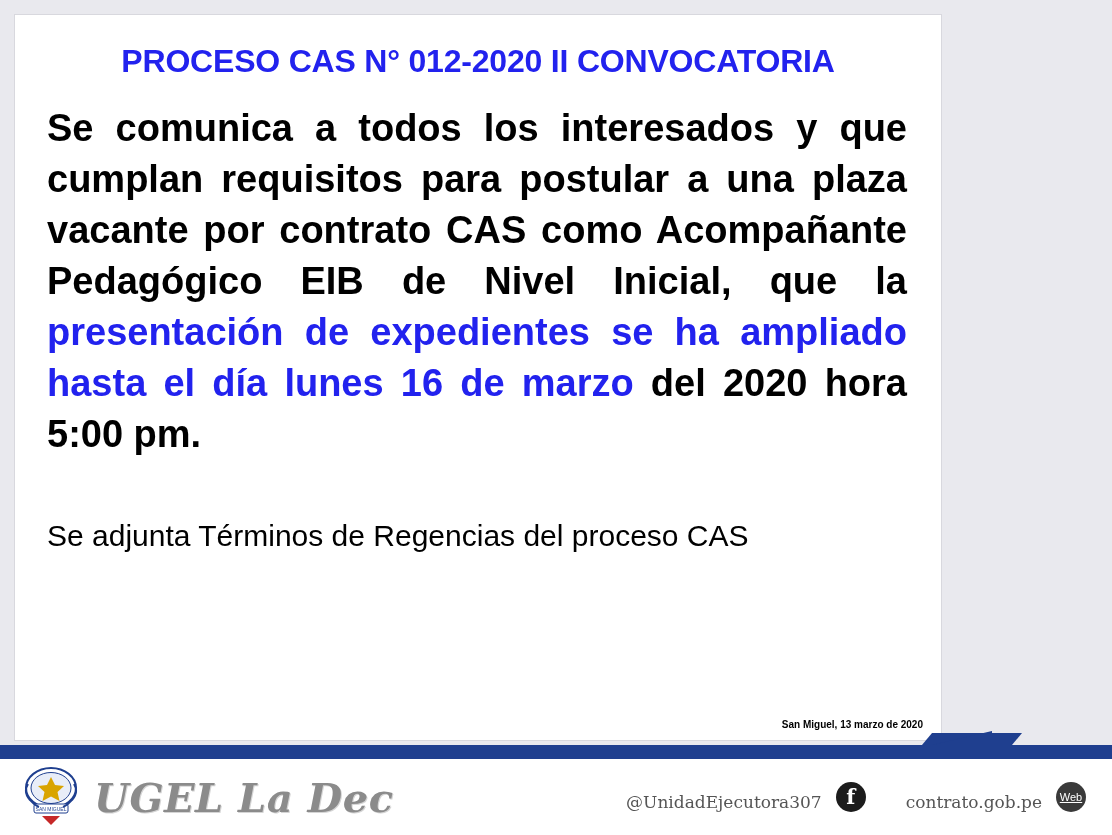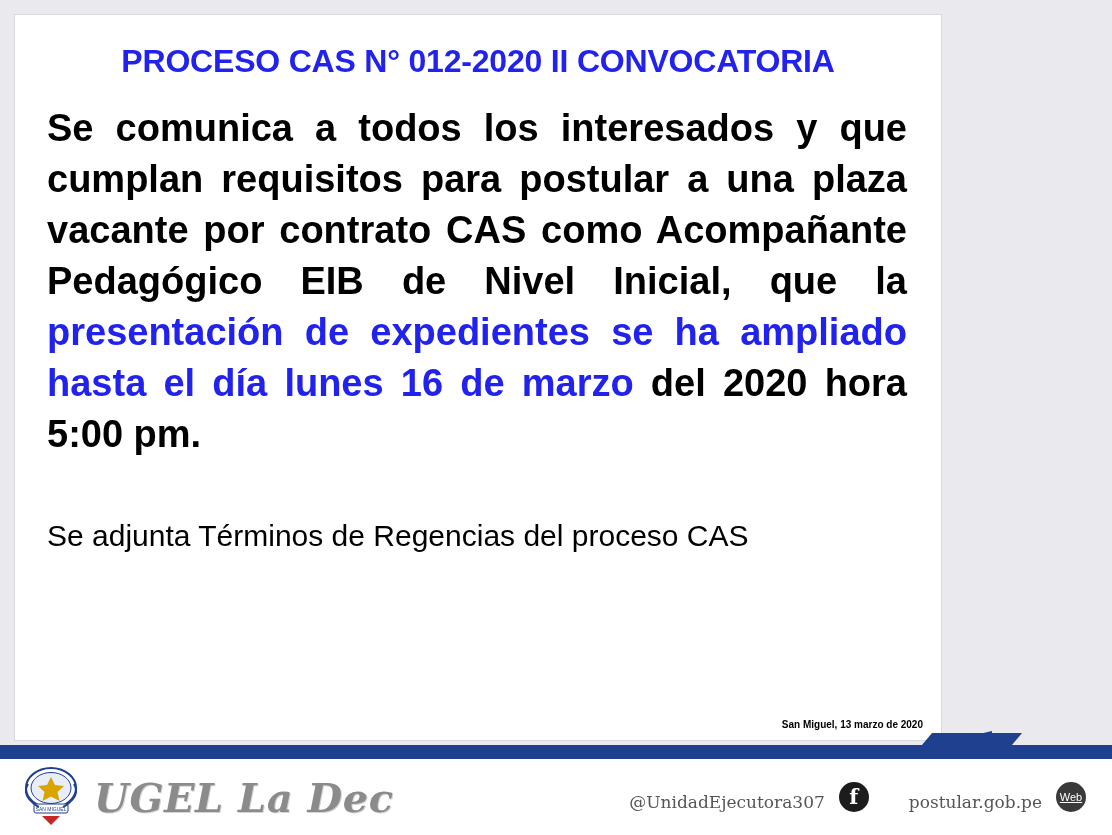--- a/index.html
+++ b/index.html
@@ -214,20 +214,20 @@
           <path d="M20 52 l9 9 9 -9 z" fill="#c62828"></path>
         </svg>
       </div>
 
       <div class="ugel-name">UGEL La Dec</div>
 
       <div class="footer-right">
         <span class="handle">@UnidadEjecutora307</span>
         <span class="fb-icon">f</span>
         <span class="spacer-12"></span>
-        <span class="website">postular.gob.pe</span>
+        <span class="website">contrato.gob.pe</span>
         <span class="web-icon">Web</span>
       </div>
 
     </div>
   </div>
 
 </div>
 
 </body></html>

